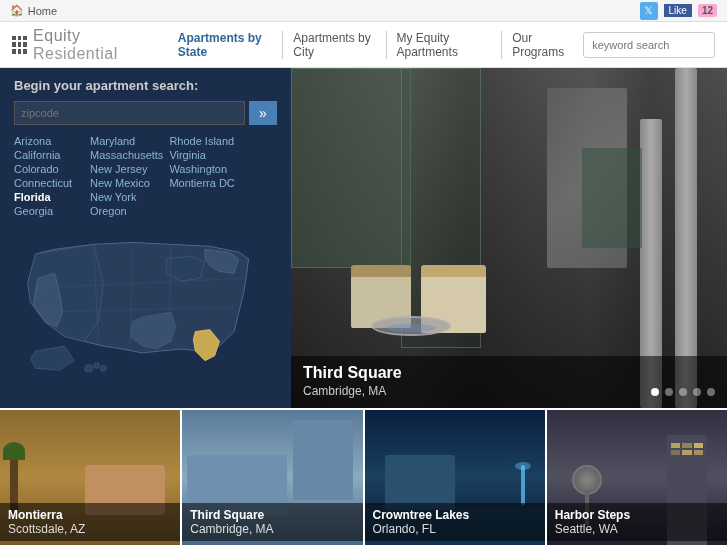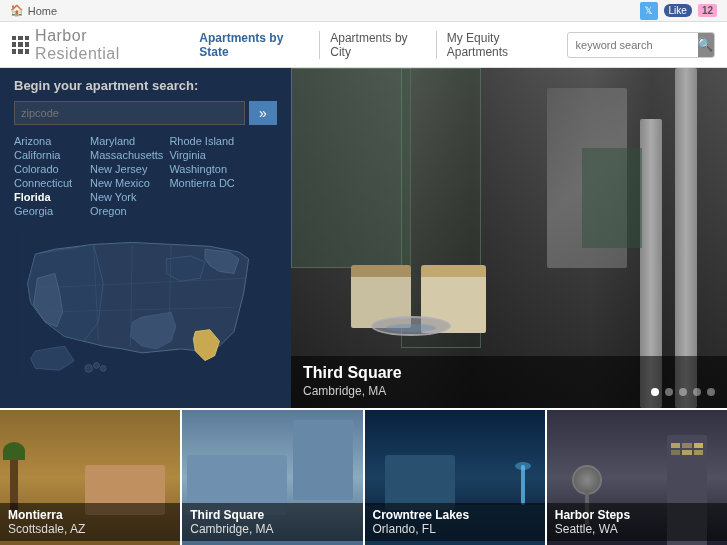--- a/index.html
+++ b/index.html
@@ -13,21 +13,21 @@
       display: flex;
       align-items: center;
       padding: 0 10px;
       font-size: 11px;
       color: #555;
     }
     #top-bar .home-link { display: flex; align-items: center; gap: 4px; color: #555; text-decoration: none; }
     #top-bar .home-icon { color: #888; font-size: 11px; }
     #social-bar { margin-left: auto; display: flex; align-items: center; gap: 6px; }
     #twitter-icon { background: #55acee; color: white; width: 18px; height: 18px; display: flex; align-items: center; justify-content: center; font-size: 10px; border-radius: 2px; }
-    #facebook-like { background: #3b5998; color: white; font-size: 10px; padding: 1px 5px; border-radius: 6px; display: flex; align-items: flex-end; gap: 3px; }
+    #facebook-like { background: #3b5998; color: white; font-size: 10px; padding: 1px 5px; border-radius: 0; display: flex; align-items: flex-end; gap: 3px; }
     #like-count { background: #f9a8d4; color: #555; padding: 1px 4px; border-radius: 2px; font-size: 10px; font-weight: bold; }
 
     
     #main-nav {
       background: white;
       border-bottom: 1px solid #ddd;
       height: 46px;
       display: flex;
       align-items: center;
       padding: 0 12px;
@@ -168,27 +168,28 @@
         <span></span>
         <span></span>
       <span></span>
         <span></span>
         <span></span>
       <span></span>
         <span></span>
         <span></span>
     </div>
     <div id="logo-text">
-      <span>Harbor </span><span style="color:#999">Residential</span>
+      <span>Equity </span><span style="color:#999">Residential</span>
     </div>
   </div>
   <div id="nav-links">
     <a class="nav-link active">Apartments by State</a>
     <a class="nav-link">Apartments by City</a>
     <a class="nav-link">My Equity Apartments</a>
+    <a class="nav-link">Our Programs</a>
   </div>
   <div id="search-box">
     <input id="keyword-input" type="text" placeholder="keyword search" style="">
     <button id="search-btn">🔍</button>
   </div>
 </div>
 
 <div id="main-content">
 
   <div id="left-panel">

